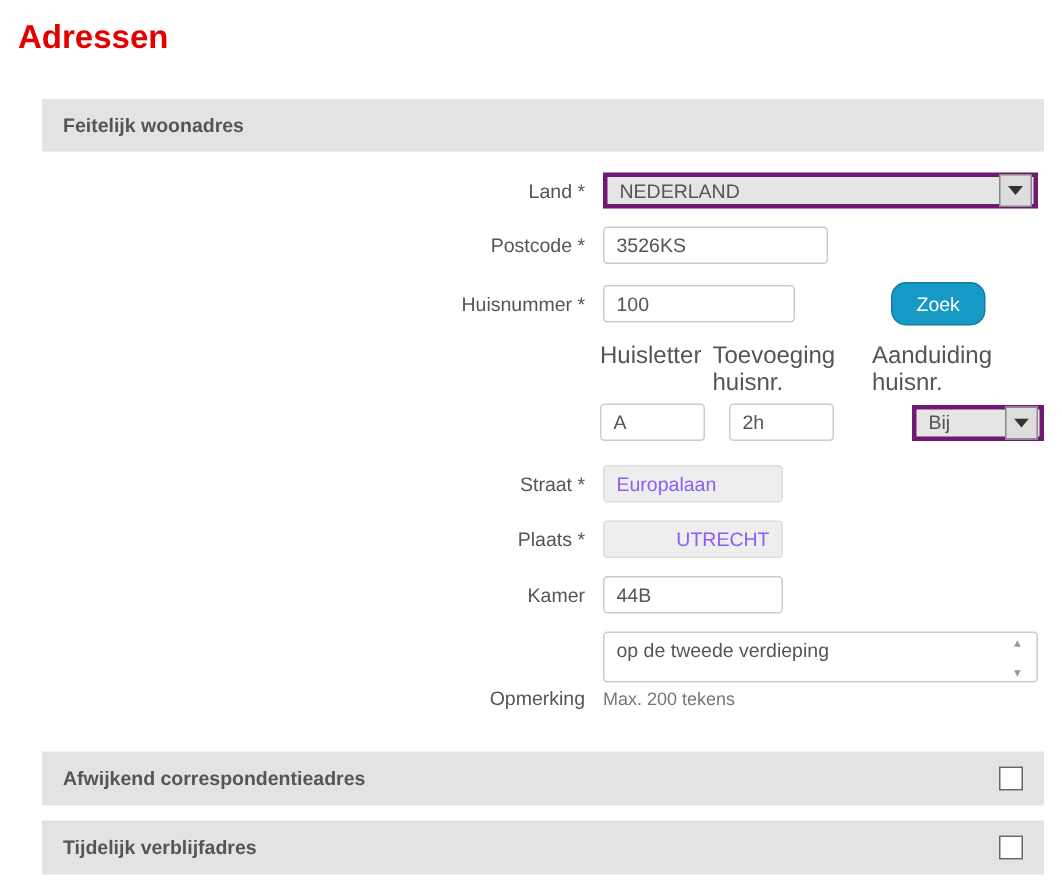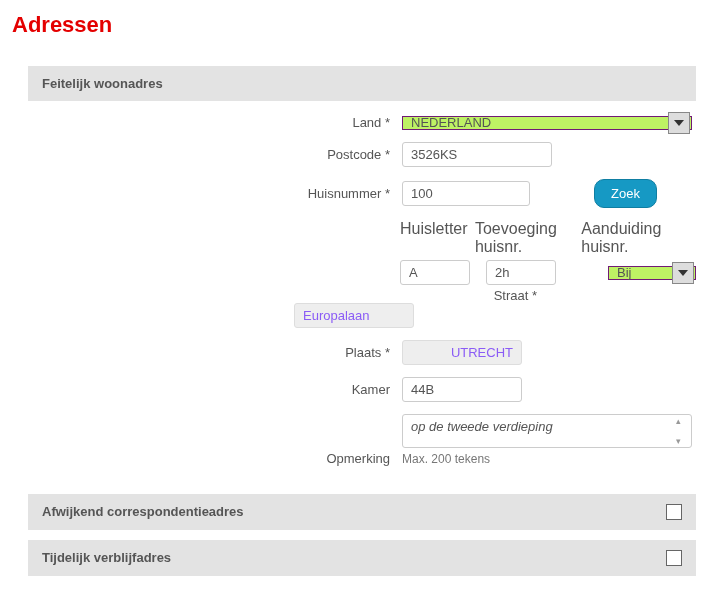--- a/index.html
+++ b/index.html
@@ -63,23 +63,23 @@
   }
   input[readonly] {
     background: #eee;
     border-color: #ddd;
     color: #8b5cf6;
   }
   .select-wrap {
     position: relative;
     display: inline-flex;
     align-items: center;
-    border: 1px solid #701a75;
-    background: #bef264;
-    height: 14px;
+    border: 3px solid #701a75;
+    background: #e5e5e5;
+    height: 24px;
   }
   .select-wrap .caret {
     width: 22px;
     height: 22px;
     margin: 1px;
     background: #ddd;
     border: 1px solid #888;
     display: flex;
     align-items: center;
     justify-content: center;
@@ -114,21 +114,20 @@
   }
   .sub-fields {
     display: flex;
     align-items: center;
   }
   textarea {
     resize: none;
     height: 34px;
     width: 290px;
     vertical-align: top;
-    font-style: italic;
   }
   .textarea-wrap {
     position: relative;
     display: inline-block;
   }
   .textarea-spinner {
     position: absolute;
     right: 2px;
     top: 2px;
     bottom: 2px;
@@ -217,21 +216,21 @@
             <span class="caret">
               <svg viewBox="0 0 10 6">
                   <path d="M0 0 L5 6 L10 0 Z" fill="#333"></path>
                 </svg>
             </span>
           </div>
         </div>
       </div>
     </div>
 
-    <div class="row" style="margin-top:3px;flex-direction:column;">
+    <div class="row" style="margin-top:16px;">
       <div class="label-col">Straat *</div>
       <div class="field-col">
         <input type="text" readonly="" style="width: 120px;" value="Europalaan">
       </div>
     </div>
 
     <div class="row">
       <div class="label-col">Plaats *</div>
       <div class="field-col">
         <input type="text" readonly="" style="width: 120px; text-align: right;" value="UTRECHT">

